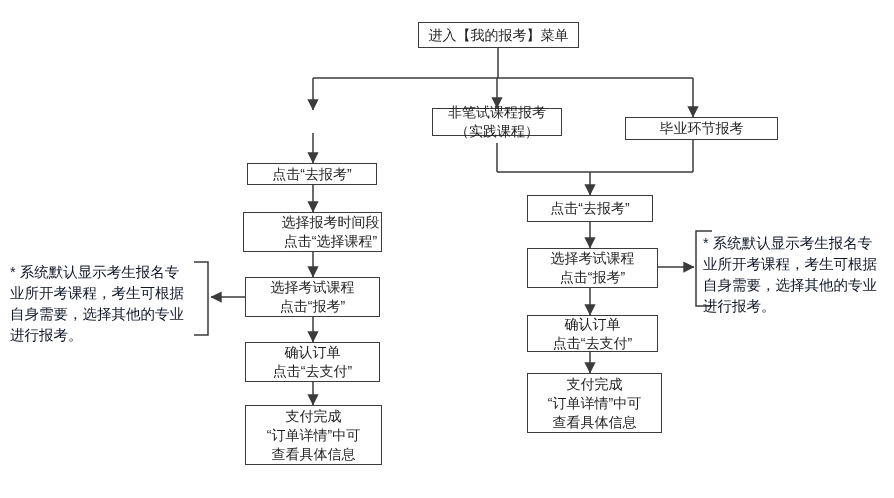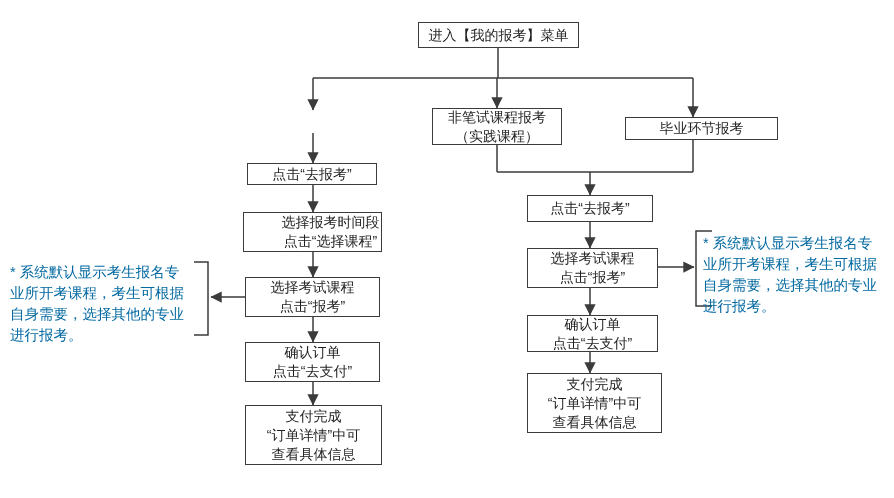--- a/index.html
+++ b/index.html
@@ -20,27 +20,27 @@
     display:flex;align-items:center;justify-content:center;
     text-align:center;
     font-size:14px;line-height:19px;
     white-space:pre-line;
     color:#1f1f1f;
   }
   .note{
     position:absolute;
     font-size:14.5px;line-height:21px;
     white-space:pre-line;
-    color:#0369a1;
+    color:#0f172a;
     text-align:left;
   }
   
   #n-entry      {left:418px;top:22px; width:161px;height:26px;}
   #n-written    {left:245px;top:110px;width:137px;height:23px;}
-  #n-nonwritten {left:432px;top:108px;width:130px;height:37px;}
+  #n-nonwritten {left:432px;top:108px;width:130px;height:28px;}
   #n-grad      {left:625px;top:117px;width:153px;height:23px;}
   #n-a2        {left:247px;top:163px;width:130px;height:22px;}
   #n-a3        {left:243px;top:212px;width:139px;height:40px;padding-left:36px;}
   #n-a4        {left:245px;top:277px;width:135px;height:40px;}
   #n-a5        {left:245px;top:342px;width:135px;height:40px;}
   #n-a6        {left:245px;top:405px;width:137px;height:60px;}
   #n-d2        {left:527px;top:195px;width:126px;height:27px;}
   #n-d3        {left:527px;top:248px;width:131px;height:40px;}
   #n-d4        {left:527px;top:315px;width:131px;height:37px;}
   #n-d5        {left:527px;top:373px;width:135px;height:60px;}

